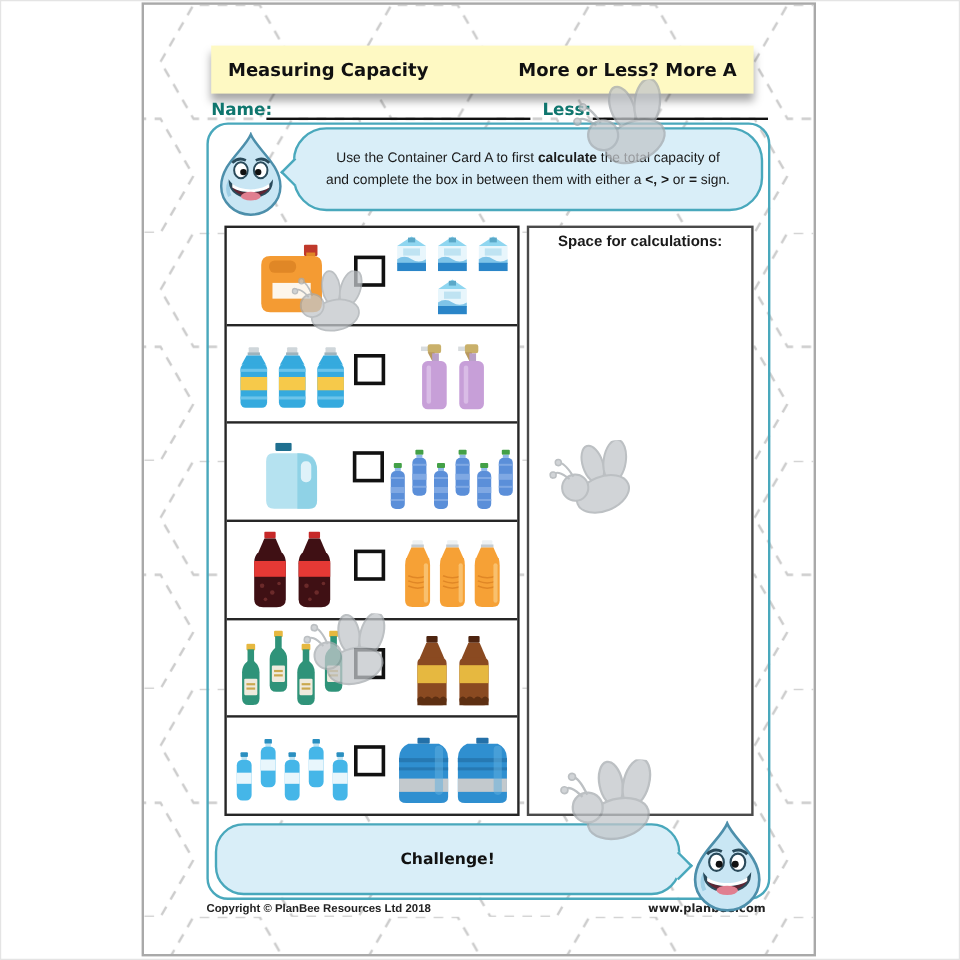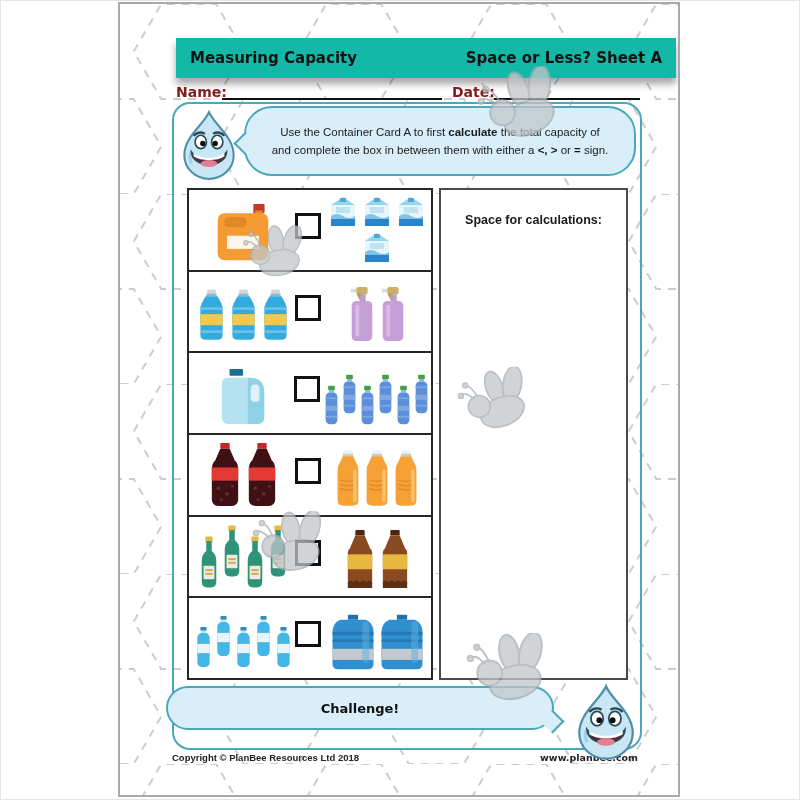--- a/index.html
+++ b/index.html
@@ -2,28 +2,28 @@
 <html><head>
 <meta charset="utf-8">
 <style>
   html,body{margin:0;padding:0;background:#ffffff;}
   .canvas{position:relative;width:800px;height:800px;background:#ffffff;overflow:hidden;
           font-family:"Liberation Sans",sans-serif;box-shadow:inset 0 0 0 1px #e4e4e4;}
   .page{position:absolute;left:118px;top:2px;width:562px;height:795px;background:#ffffff;
         border:2px solid #a9a9a9;box-sizing:border-box;overflow:hidden;}
   .hexbg{position:absolute;left:0;top:0;width:100%;height:100%;z-index:0;}
 
-  .header-band{position:absolute;left:56px;top:34px;width:500px;height:40px;background:#14b8a6;
+  .header-band{position:absolute;left:56px;top:34px;width:452px;height:40px;background:#fef9c3;
                z-index:2;display:flex;justify-content:space-between;align-items:center;
                padding:0 14px;box-sizing:border-box;
                box-shadow:0 6px 7px rgba(0,0,0,0.35);text-align:center;}
   .header-band span{font-family:"DejaVu Sans",sans-serif;font-weight:bold;font-size:15px;color:#111;}
 
   .name-date{position:absolute;left:0;top:80px;width:562px;height:20px;z-index:2;}
-  .nd-label{position:absolute;font-family:"DejaVu Sans",sans-serif;font-weight:bold;font-size:14px;color:#7f1d1d;}
+  .nd-label{position:absolute;font-family:"DejaVu Sans",sans-serif;font-weight:bold;font-size:14px;color:#0f766e;}
   .wline{position:absolute;border-bottom:2px solid #111;height:14px;}
   .name-label{left:56px;top:0;}
   .name-line{left:102px;top:0;width:220px;}
   .date-label{left:332px;top:0;}
   .date-line{left:374px;top:0;width:146px;}
 
   .main-box{position:absolute;left:52px;top:98px;width:470px;height:648px;z-index:1;
             border:2px solid #49a8bc;border-radius:18px;background:transparent;box-sizing:border-box;}
 
   .droplet{position:absolute;z-index:2;}
@@ -45,23 +45,23 @@
   .grp{display:flex;align-items:flex-end;gap:3px;justify-content:center;}
   .grp-left{width:96px;}
   .grp-right{flex:1;}
   .grp.grid-2x2{flex-wrap:wrap;width:68px;gap:4px;margin:0 auto;align-items:flex-end;}
   .cont{display:inline-block;line-height:0;}
   .boxzone{width:34px;display:flex;justify-content:center;align-self:center;}
   .answer-box{position:relative;z-index:4;width:26px;height:26px;background:#ffffff;border:3px solid #111;box-sizing:border-box;}
 
   .calc-box{position:absolute;left:319px;top:184px;width:189px;height:492px;border:2px solid #4a4a4a;
             box-sizing:border-box;background:#ffffff;z-index:1;}
-  .calc-label{text-align:center;padding-top:23px;font-size:12.5px;font-weight:600;color:#1a1a1a;}
-
-  .bubble-ch{left:46px;top:682px;width:388px;height:44px;border-radius:24px;
+  .calc-label{text-align:center;padding-top:4px;font-size:12.5px;font-weight:600;color:#1a1a1a;}
+
+  .bubble-ch{left:59px;top:682px;width:388px;height:60px;border-radius:24px;
              display:flex;flex-direction:column;justify-content:center;padding:3px 8px;}
   .bubble-ch::after{content:'';position:absolute;right:-9px;top:25px;width:15px;height:15px;background:#d9eef8;
              border-right:2px solid #49a8bc;border-top:2px solid #49a8bc;transform:rotate(45deg);}
   .ch-title{position:relative;z-index:4;text-align:center;font-family:"DejaVu Sans",sans-serif;
             font-weight:bold;font-size:13px;color:#111;}
   .ch-line{position:relative;z-index:4;text-align:center;font-size:11.5px;line-height:1.45;color:#1a1a1a;}
 
   .footer-copy{position:absolute;left:52px;top:748px;font-family:Liberation Sans, sans-serif;
                font-weight:bold;font-size:9.5px;color:#222;z-index:2;}
   .footer-site{position:absolute;right:40px;top:748px;font-family:"DejaVu Sans",sans-serif;
@@ -83,27 +83,27 @@
             <path d="M96.25 142.5 L123.75 95 L178.75 95 L206.25 142.5 L178.75 190 L123.75 190 Z"></path>
             <path d="M-68.75 142.5 L-41.25 95 L13.75 95 L41.25 142.5 L13.75 190 L-41.25 190 Z"></path>
           </g>
         </pattern>
       </defs>
       <rect x="0" y="0" width="562" height="795" fill="url(#hexpat)"></rect>
     </svg>
 
     <div class="header-band">
       <span>Measuring Capacity</span>
-      <span>Space or Less? Sheet A</span>
+      <span>More or Less? More A</span>
     </div>
 
     <div class="name-date">
       <span class="nd-label name-label">Name:</span>
       <span class="wline name-line"></span>
-      <span class="nd-label date-label">Date:</span>
+      <span class="nd-label date-label">Less:</span>
       <span class="wline date-line"></span>
     </div>
 
     <div class="main-box"></div>
 
     <div class="droplet droplet-top" id="dropTop"><svg viewBox="0 0 60 70" width="100%" height="100%">
           <path d="M30 2 C35 14 54 26 54 44 C54 57 43 67 30 67 C17 67 6 57 6 44 C6 26 25 14 30 2 Z" fill="#c9e6f4" stroke="#4d8fab" stroke-width="2"></path>
           <path d="M13 40 Q10 46 13 52" stroke="#9fcfe6" stroke-width="3" fill="none"></path>
           <path d="M15 25 Q20 20 26 23" stroke="#2a4a5a" stroke-width="2.2" fill="none"></path>
           <path d="M34 23 Q40 20 45 25" stroke="#2a4a5a" stroke-width="2.2" fill="none"></path>

